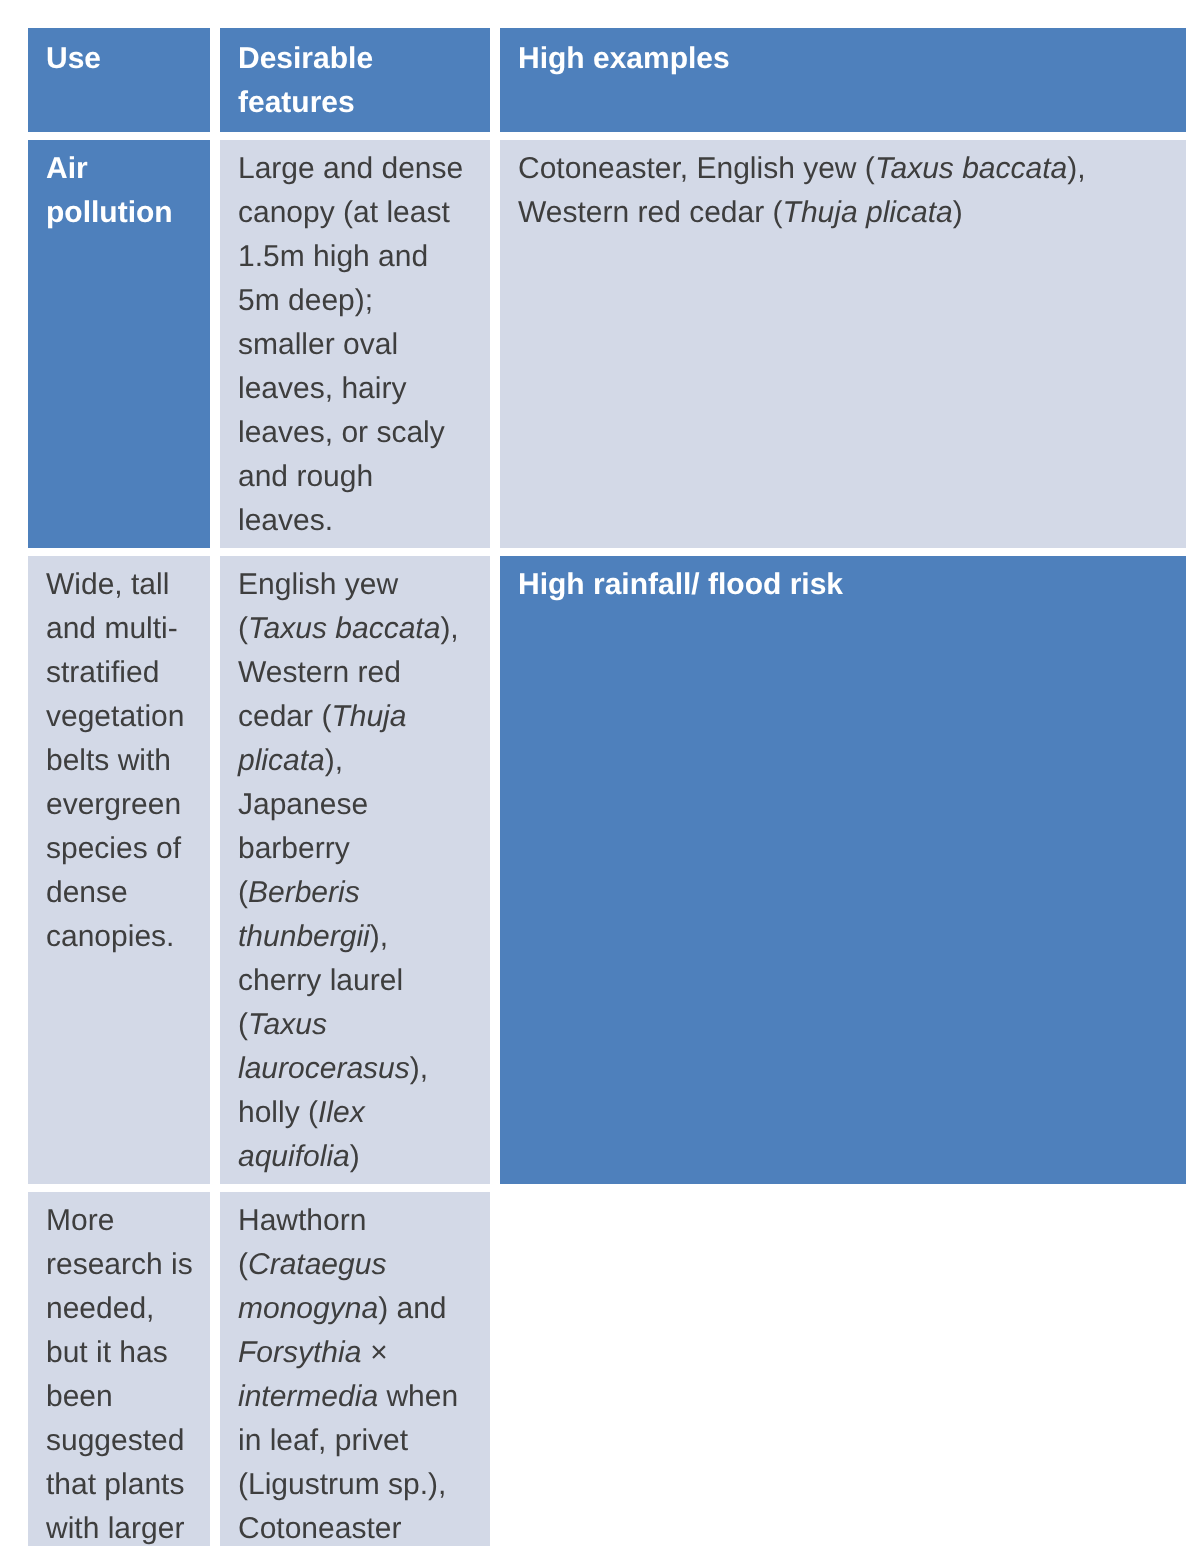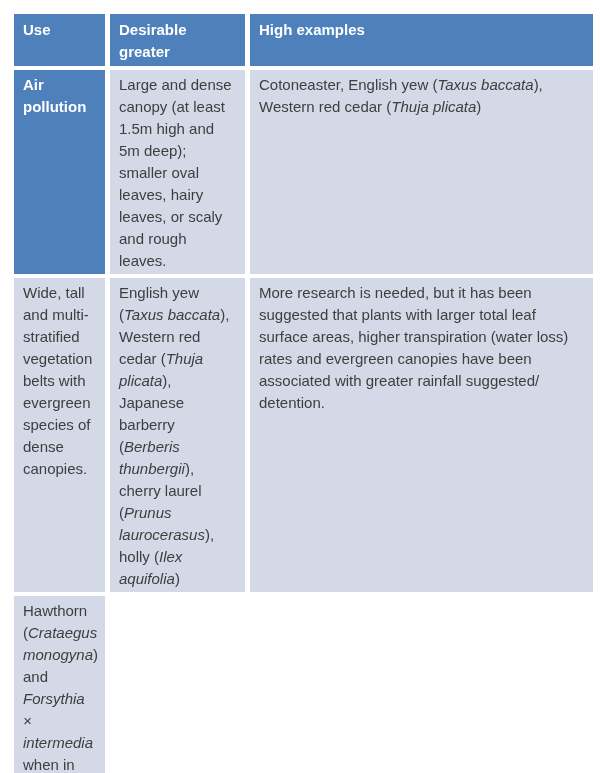--- a/index.html
+++ b/index.html
@@ -47,27 +47,28 @@
     margin-top: 32px;
   }
 </style>
 </head>
 <body>
 
 <div class="page">
   <div class="table-grid">
 
     <div class="cell blue head">Use</div>
-    <div class="cell blue head">Desirable greater</div>
+    <div class="cell blue head">Desirable features</div>
     <div class="cell blue head">High examples</div>
 
     <div class="cell blue">Air pollution</div>
     <div class="cell">Large and dense canopy (at least 1.5m high and 5m deep); smaller oval leaves, hairy leaves, or scaly and rough leaves.</div>
     <div class="cell">Cotoneaster, English yew (<i>Taxus baccata</i>), Western red cedar (<i>Thuja plicata</i>)</div>
 
     <div class="cell">Wide, tall and multi-stratified vegetation belts with evergreen species of dense canopies.</div>
-    <div class="cell">English yew (<i>Taxus baccata</i>), Western red cedar (<i>Thuja plicata</i>), Japanese barberry (<i>Berberis thunbergii</i>), cherry laurel (<i>Prunus laurocerasus</i>), holly (<i>Ilex aquifolia</i>)</div>
+    <div class="cell">English yew (<i>Taxus baccata</i>), Western red cedar (<i>Thuja plicata</i>), Japanese barberry (<i>Berberis thunbergii</i>), cherry laurel (<i>Taxus laurocerasus</i>), holly (<i>Ilex aquifolia</i>)</div>
 
+    <div class="cell blue">High rainfall/ flood risk</div>
     <div class="cell">More research is needed, but it has been suggested that plants with larger total leaf surface areas, higher transpiration (water loss) rates and evergreen canopies have been associated with greater rainfall suggested/ detention.</div>
     <div class="cell">Hawthorn (<i>Crataegus monogyna</i>) and <i>Forsythia × intermedia</i> when in leaf, privet (Ligustrum sp.), Cotoneaster</div>
 
   </div>
 </div>
 
 </body></html>

